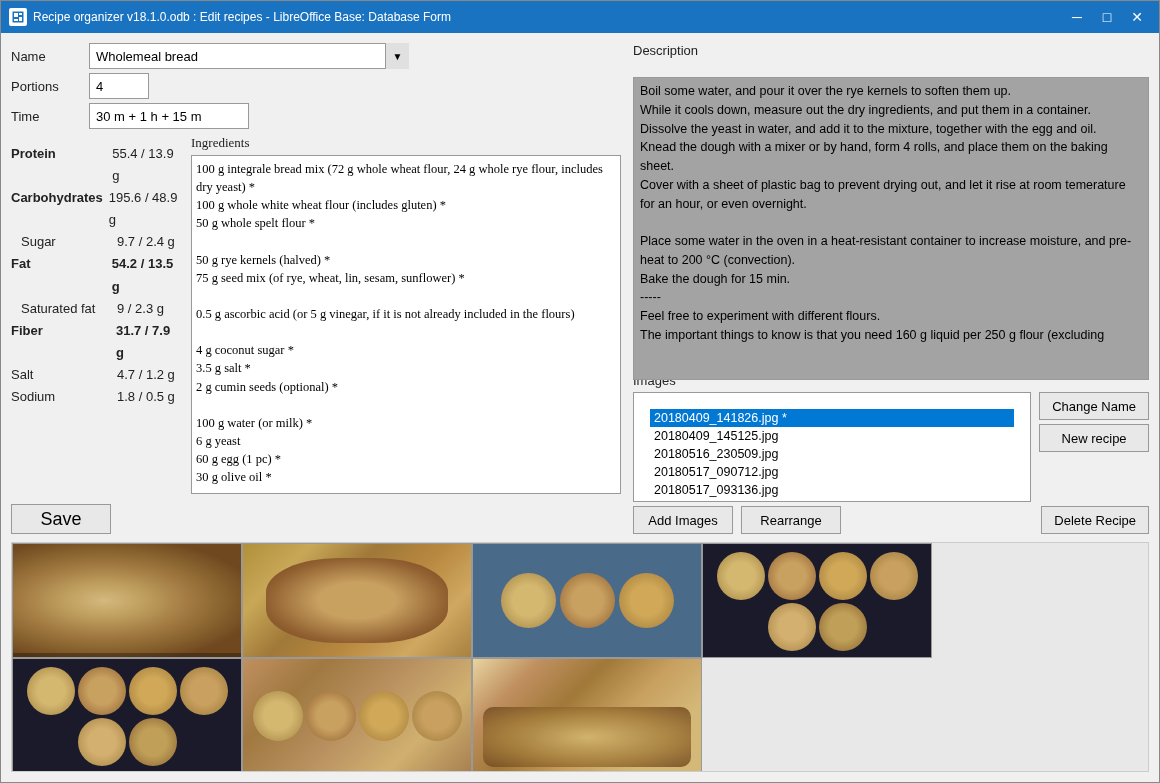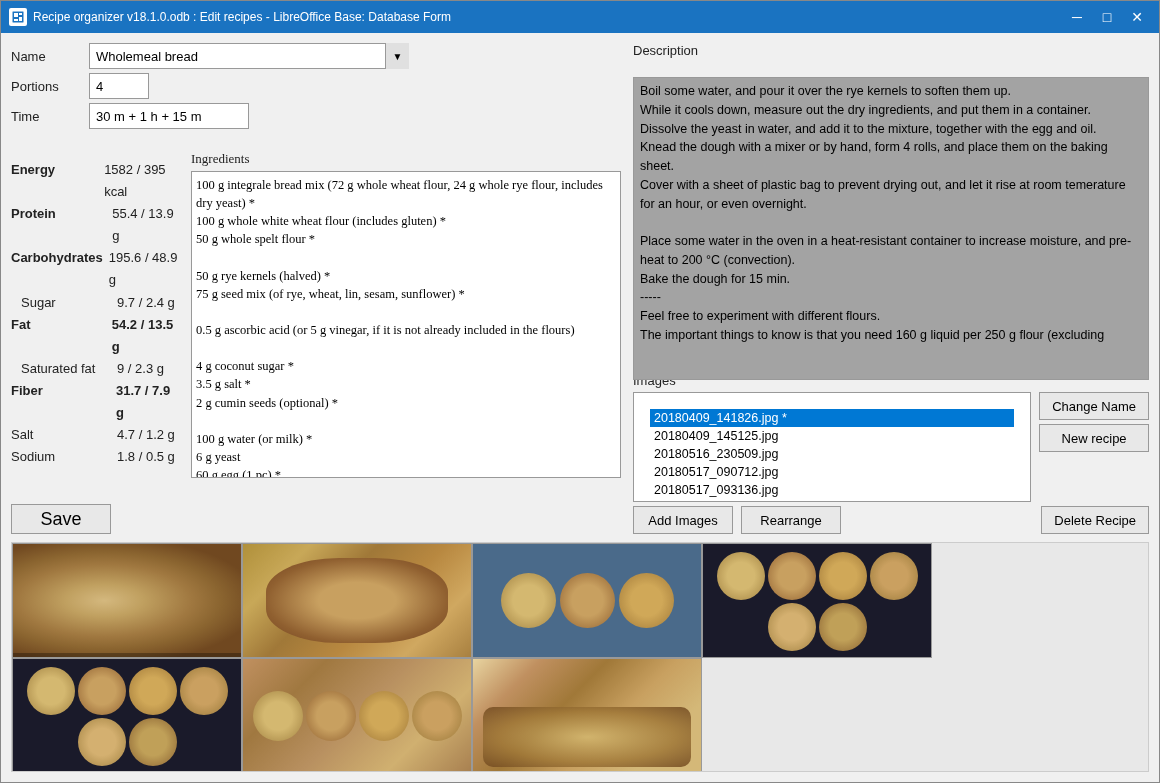--- a/index.html
+++ b/index.html
@@ -69,21 +69,21 @@
     }
     .top-section {
       display: flex;
       gap: 12px;
       flex: 1;
       min-height: 0;
     }
     .left-panel {
       display: flex;
       flex-direction: column;
-      gap: 22px;
+      gap: 6px;
       width: 610px;
       flex-shrink: 0;
     }
     .form-row {
       display: flex;
       align-items: center;
       gap: 8px;
     }
     .form-label {
       width: 70px;
@@ -376,24 +376,20 @@
             <span class="form-label">Time</span>
             <input class="form-input" type="text" style="width: 160px;" value="30 m + 1 h + 15 m">
           </div>
         </div>
 
         <div class="left-inner">
 
           <div class="stats-col">
             <div class="spacer"></div>
             <div class="nutrient-row">
-              <span class="nutrient-label bold">Energy</span>
-              <span class="nutrient-value">1582 / 395 kcal</span>
-            </div>
-            <div class="nutrient-row">
               <span class="nutrient-label bold">Protein</span>
               <span class="nutrient-value">55.4 / 13.9 g</span>
             </div>
             <div class="nutrient-row">
               <span class="nutrient-label bold">Carbohydrates</span>
               <span class="nutrient-value">195.6 / 48.9 g</span>
             </div>
             <div class="nutrient-row">
               <span class="nutrient-label" style="padding-left:10px;">Sugar</span>
               <span class="nutrient-value">9.7 / 2.4 g</span>

